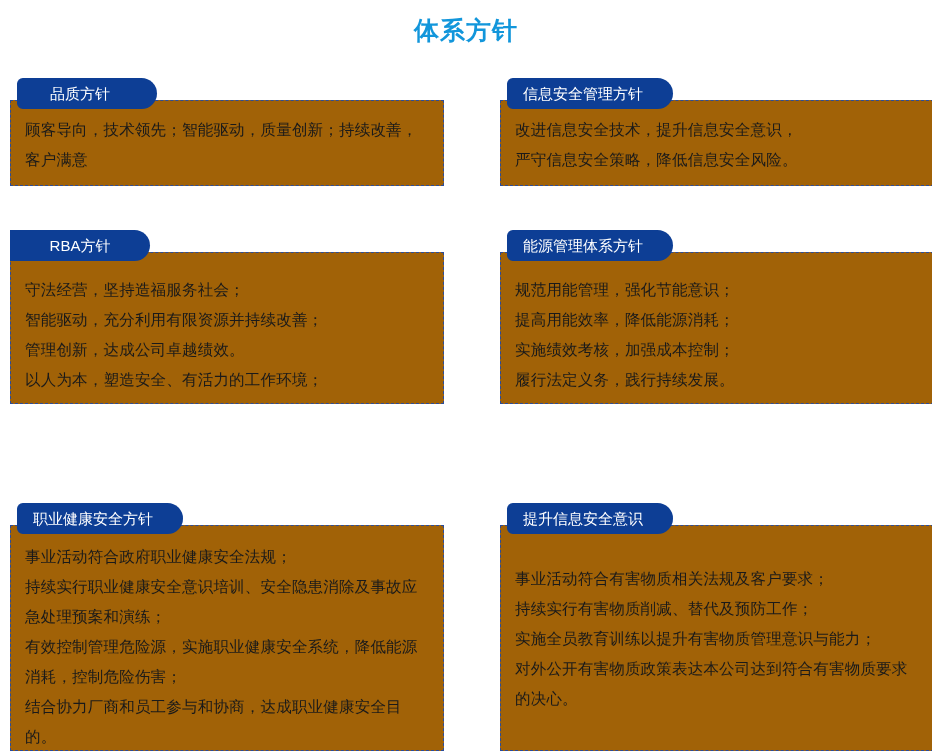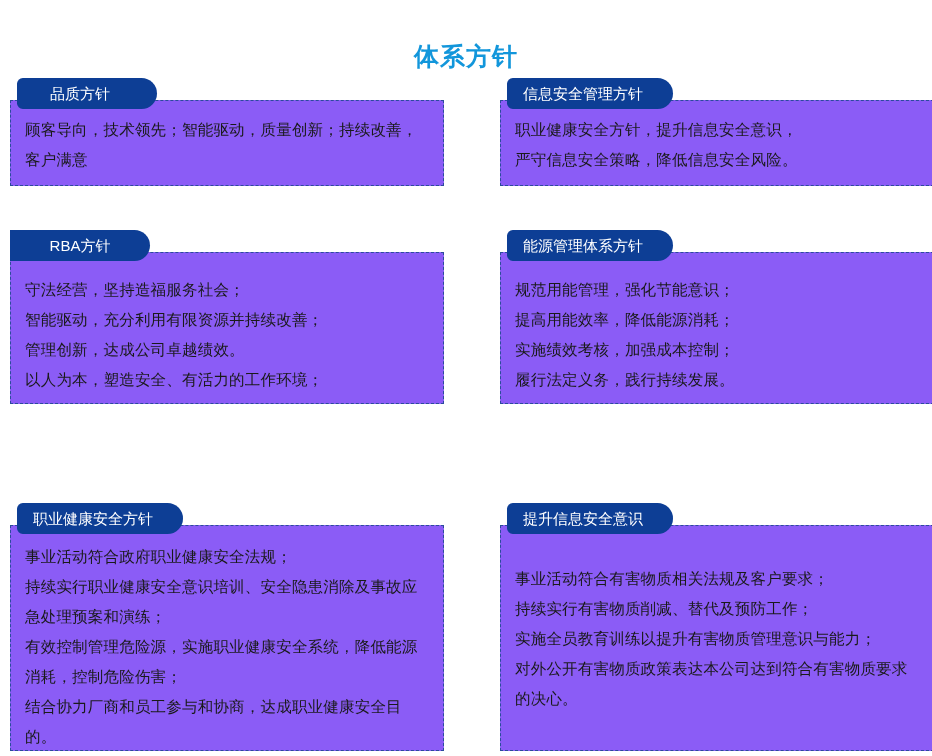--- a/index.html
+++ b/index.html
@@ -17,21 +17,21 @@
     width: 932px;
     height: 756px;
     background: #ffffff;
     overflow: hidden;
   }
 
   
   .page-title {
     position: absolute;
     left: 0;
-    top: 40px;
+    top: 14px;
     width: 932px;
     text-align: center;
     font-size: 25px;
     font-weight: bold;
     letter-spacing: 1px;
     color: #1296db;
     line-height: 32px;
     white-space: nowrap;
   }
 
@@ -80,21 +80,21 @@
     border-radius: 6px 16px 16px 6px;
     padding-left: 16px;
   }
 
   
   .card-body {
     position: relative;
     z-index: 1;
     margin-top: -9px;
     border: 1px dashed #2b4c9b;
-    background: #8b5cf6;
+    background: #a16207;
     padding: 16px 14px 14px 14px;
   }
 
   .card-line {
     font-size: 15.5px;
     line-height: 30px;
     color: #1a1a1a;
     white-space: nowrap;
     letter-spacing: 0.2px;
   }
@@ -122,21 +122,21 @@
       <div class="card col-left">
         <div class="card-badge indent">品质方针</div>
         <div class="card-body">
           <div class="card-line wrap">顾客导向，技术领先；智能驱动，质量创新；持续改善，客户满意</div>
         </div>
       </div>
 
       <div class="card col-right">
         <div class="card-badge indent">信息安全管理方针</div>
         <div class="card-body">
-          <div class="card-line">职业健康安全方针，提升信息安全意识，</div>
+          <div class="card-line">改进信息安全技术，提升信息安全意识，</div>
           <div class="card-line">严守信息安全策略，降低信息安全风险。</div>
         </div>
       </div>
 
     </div>
 
     <div class="row row-2" style="height:228px; ">
 
       <div class="card col-left">
         <div class="card-badge flat-left">RBA方针</div>

